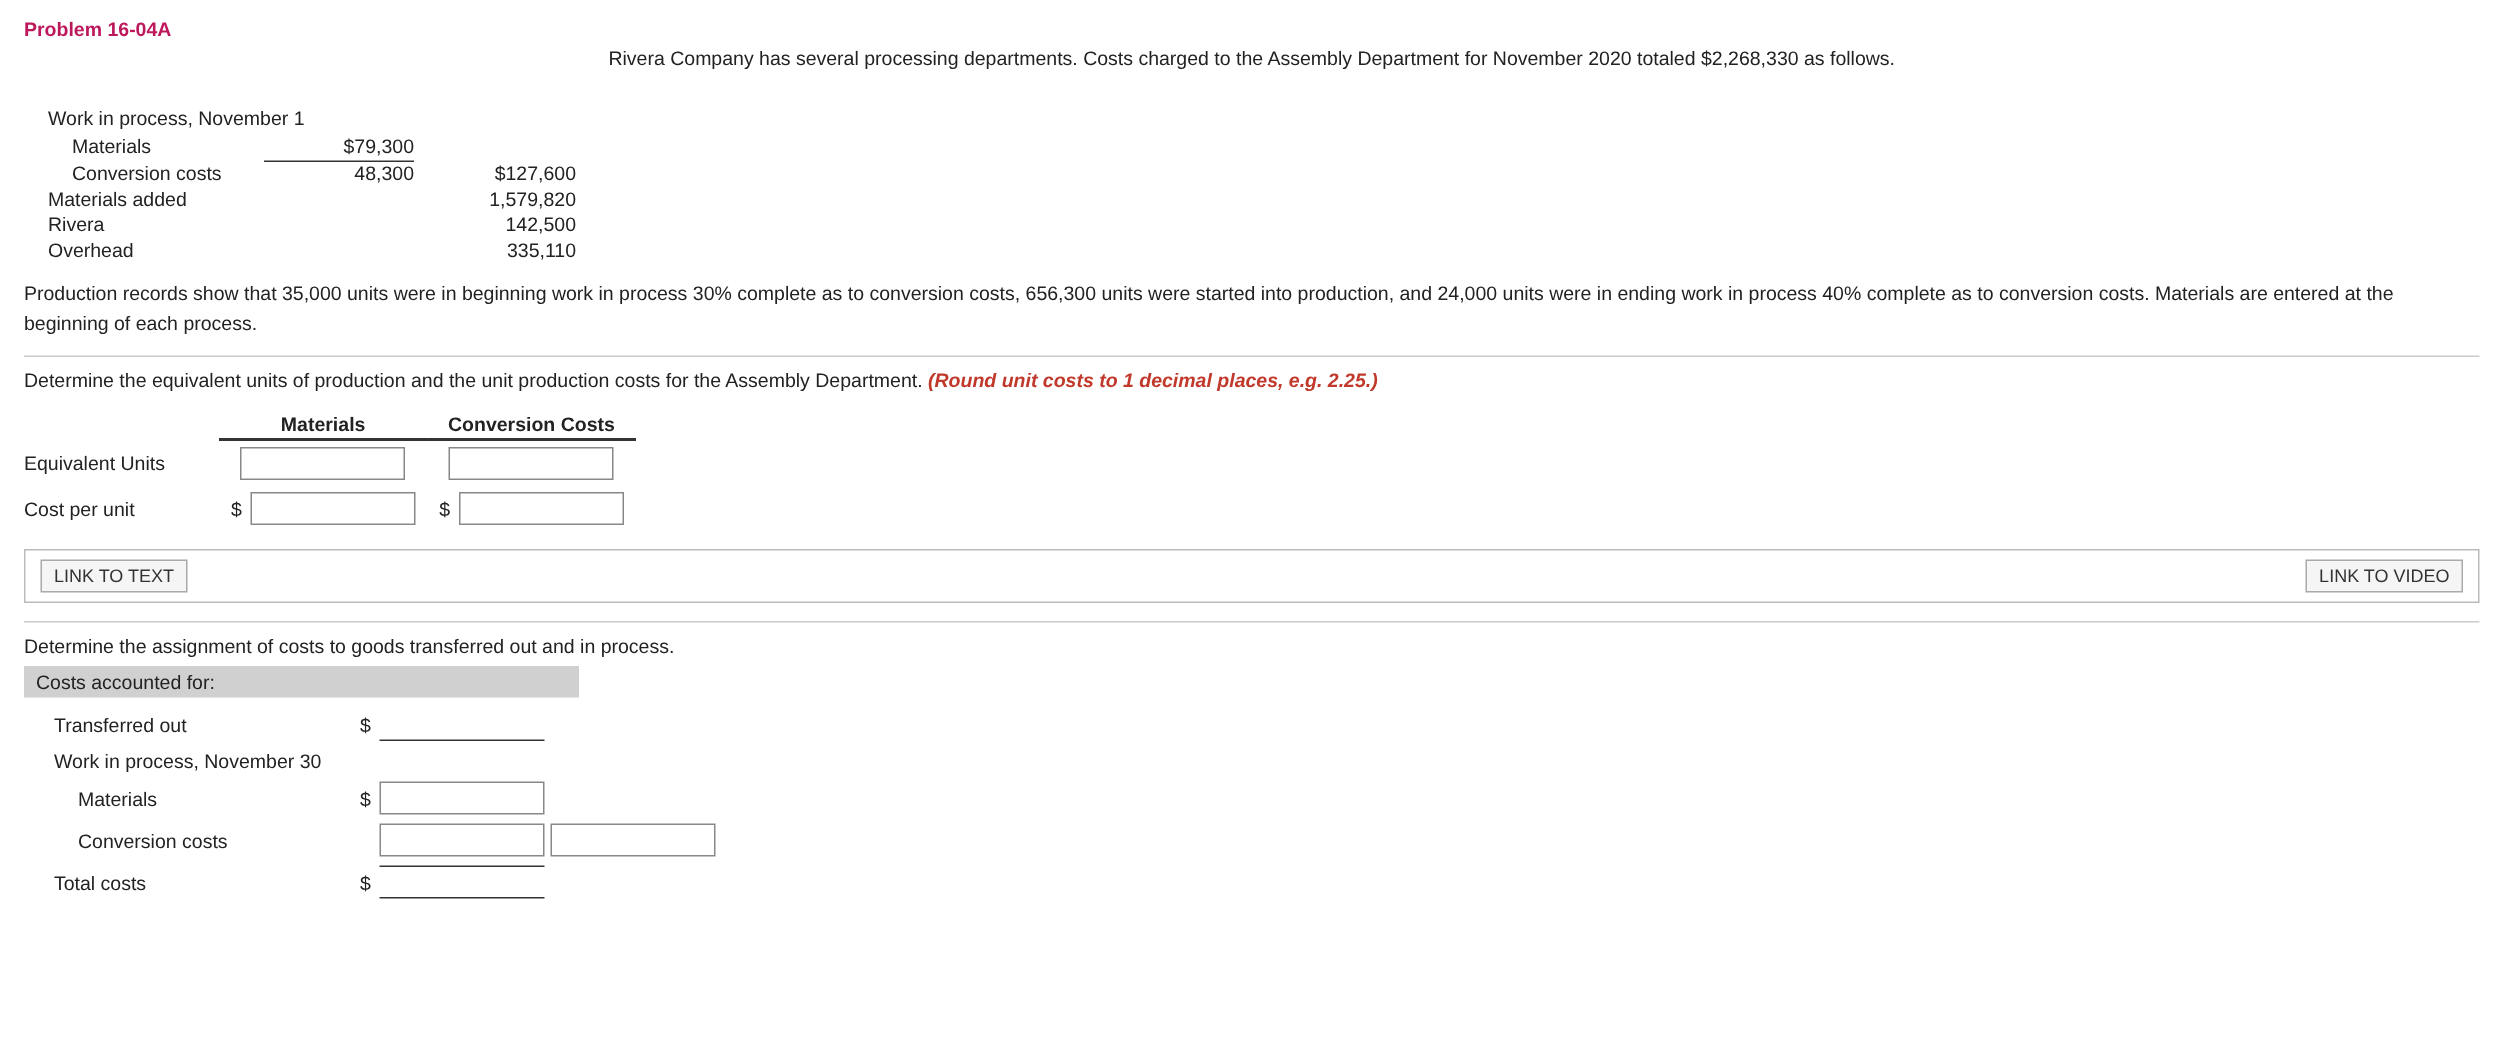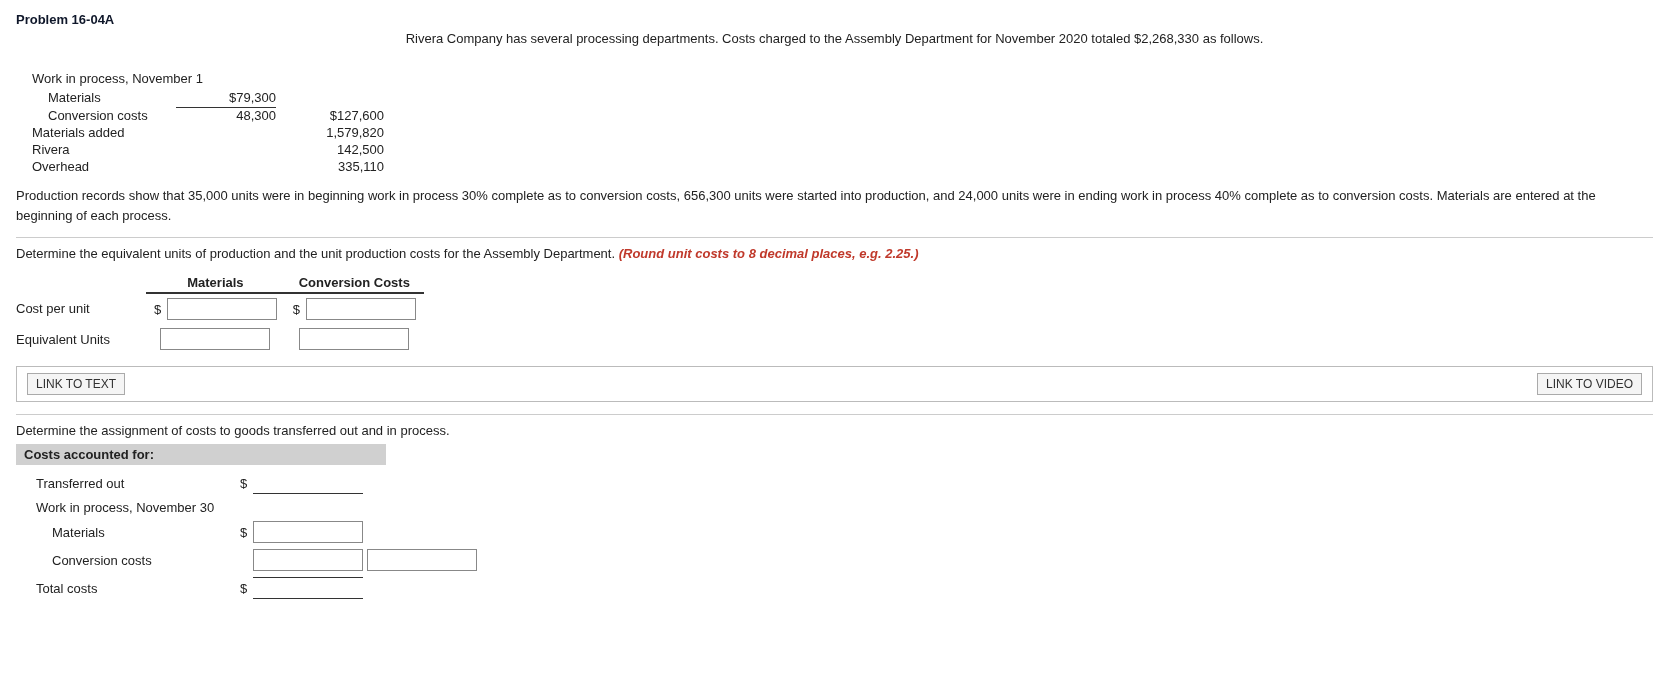--- a/index.html
+++ b/index.html
@@ -5,21 +5,21 @@
     * { box-sizing: border-box; margin: 0; padding: 0; }
     body {
       font-family: Arial, sans-serif;
       font-size: 13px;
       color: #222;
       background: #fff;
       padding: 12px 16px;
       width: 1669px;
     }
     .problem-title {
-      color: #0f172a;
+      color: #be185d;
       font-weight: bold;
       font-size: 13px;
       margin-bottom: 4px;
     }
     .intro-text {
       font-size: 13px;
       margin-bottom: 12px;
       text-align: center;
     }
     .cost-table {
@@ -128,21 +128,21 @@
       cursor: pointer;
       color: #333;
     }
     .assignment-section {
       font-size: 13px;
       margin-bottom: 6px;
     }
     .costs-accounted-header {
       background: #d0d0d0;
       padding: 3px 8px;
-      font-weight: bold;
+      font-weight: normal;
       font-size: 13px;
       max-width: 370px;
       margin-bottom: 4px;
     }
     .assign-table {
       border-collapse: collapse;
     }
     .assign-table td {
       font-size: 13px;
       padding: 3px 4px;
@@ -211,49 +211,49 @@
     <span class="val2">335,110</span>
   </div>
 </div>
 
 <div class="production-note">Production records show that 35,000 units were in beginning work in process 30% complete as to conversion costs, 656,300 units were started into production, and 24,000 units were in ending work in process 40% complete as to conversion costs. Materials are entered at the beginning of each process.</div>
 
 <hr class="divider">
 
 <div class="instruction">
   <span>Determine the equivalent units of production and the unit production costs for the Assembly Department.</span>
-  <span class="highlight">(Round unit costs to 8 decimal places, e.g. 2.25.)</span>
+  <span class="highlight">(Round unit costs to 1 decimal places, e.g. 2.25.)</span>
 </div>
 
 <table class="equiv-table">
   <thead>
     <tr>
       <th style="text-align:left; border-bottom:none; min-width:130px;"></th>
       <th>Materials</th>
       <th>Conversion Costs</th>
     </tr>
   </thead>
   <tbody>
     <tr>
+      <td class="row-label">Equivalent Units</td>
+      <td style="text-align:center;">
+        <input type="text" value="" style="">
+      </td>
+      <td style="text-align:center;">
+        <input type="text" value="" style="">
+      </td>
+    </tr>
+    <tr>
       <td class="row-label">Cost per unit</td>
       <td style="text-align:center; white-space:nowrap;">
         <span class="dollar-prefix">$</span>
         <input type="text" value="" style="">
       </td>
       <td style="text-align:center; white-space:nowrap;">
         <span class="dollar-prefix">$</span>
-        <input type="text" value="" style="">
-      </td>
-    </tr>
-    <tr>
-      <td class="row-label">Equivalent Units</td>
-      <td style="text-align:center;">
-        <input type="text" value="" style="">
-      </td>
-      <td style="text-align:center;">
         <input type="text" value="" style="">
       </td>
     </tr>
   </tbody>
 </table>
 
 <div class="link-buttons-row">
   <button class="link-btn">LINK TO TEXT</button>
   <button class="link-btn">LINK TO VIDEO</button>
 </div>

